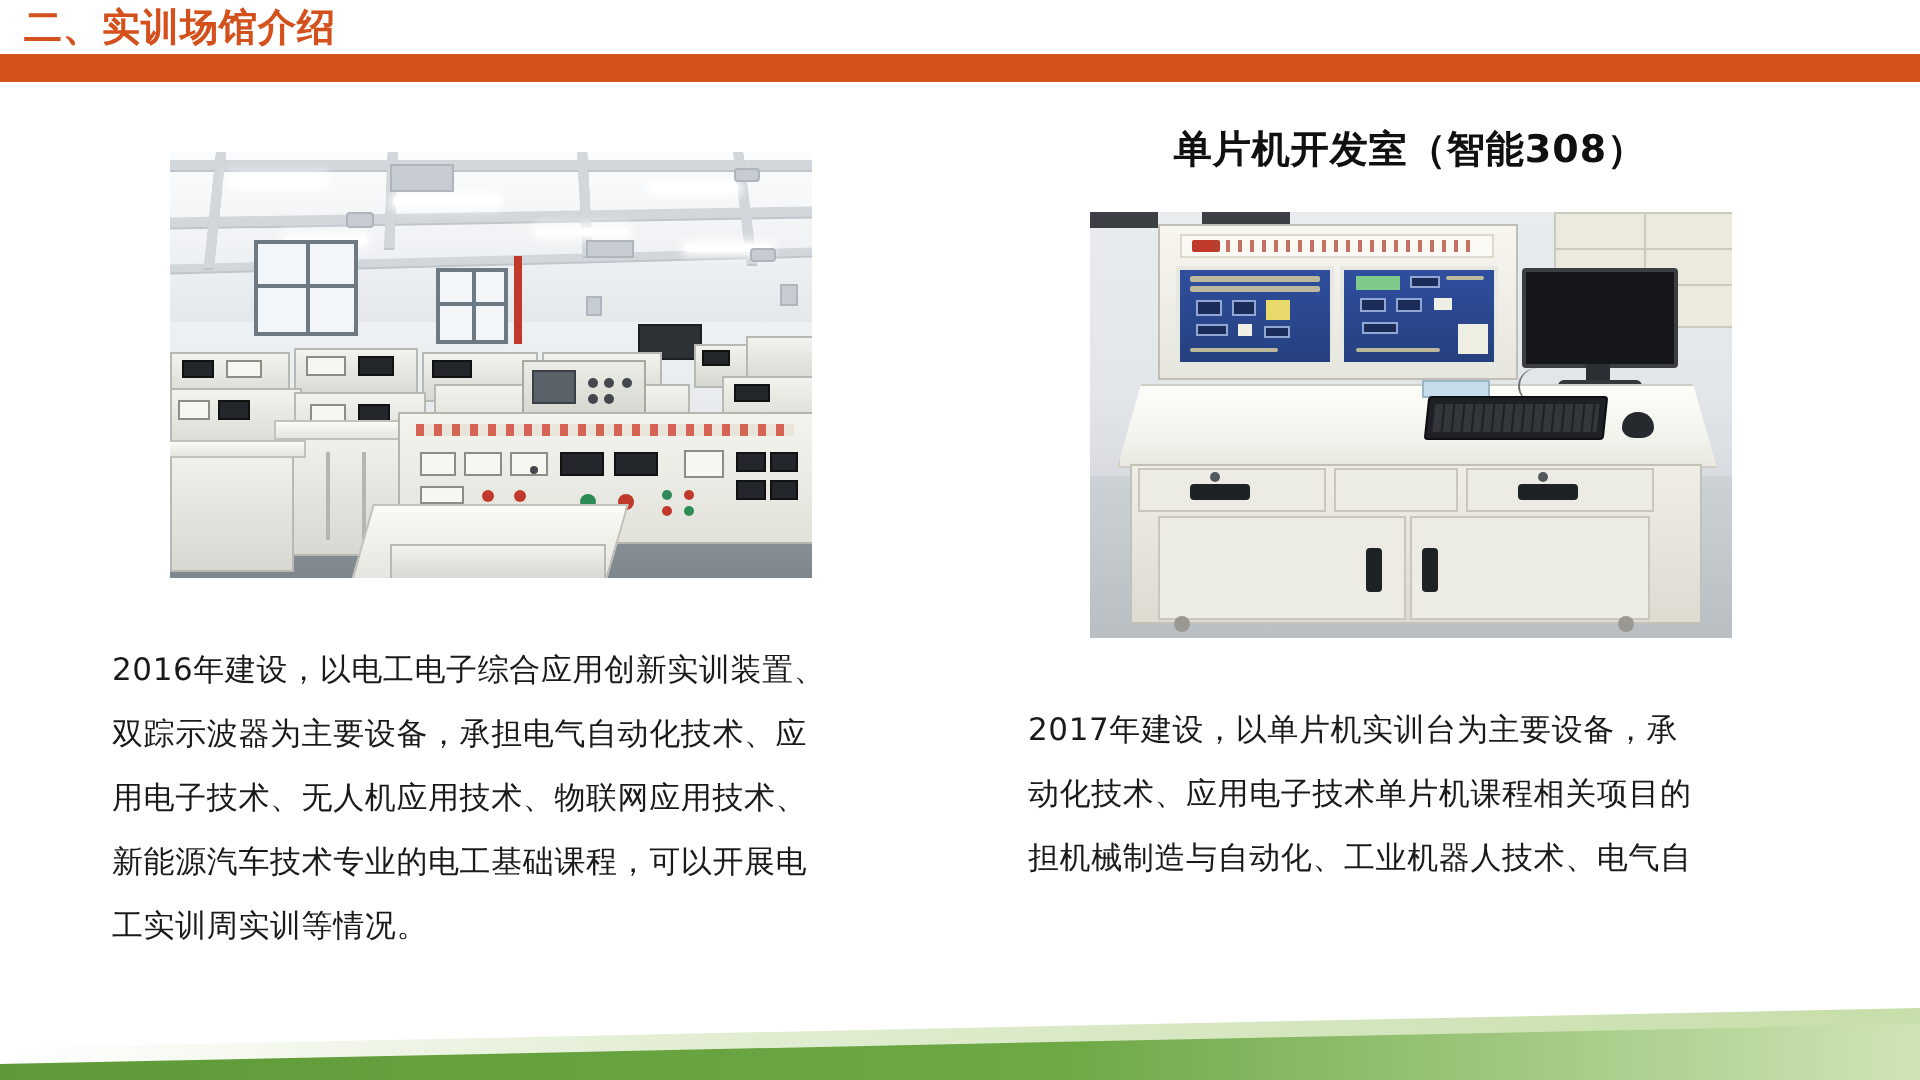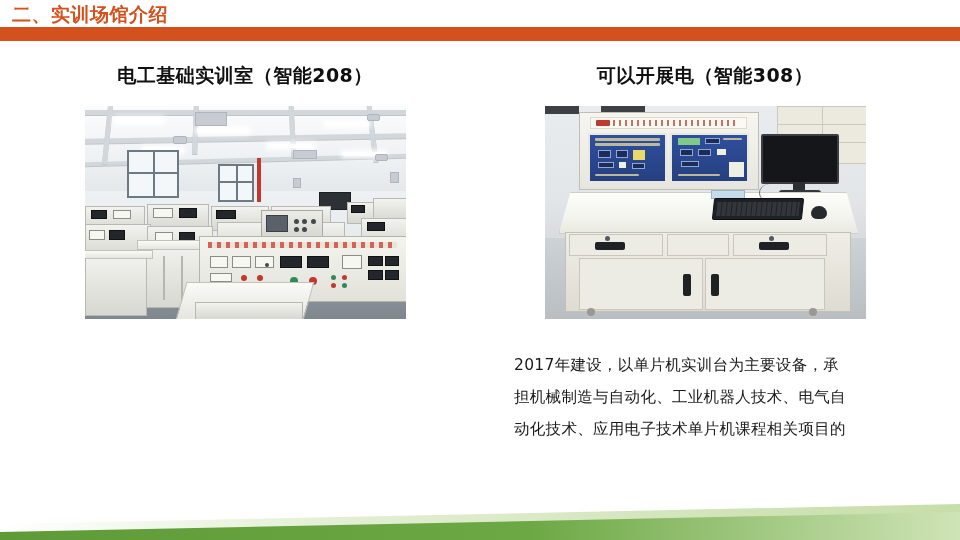--- a/index.html
+++ b/index.html
@@ -237,21 +237,20 @@
 </head>
 <body>
 
 <div id="header-band">
   <div id="header-title">二、实训场馆介绍</div>
   <div id="header-rule"></div>
 </div>
 
 <div class="column" id="column-left">
 
-  <div class="panel-title">电工基础实训室（智能208）</div>
 
   <div class="photo">
     <div class="lab-ceiling"></div>
 
     <div class="beam" style="left:0;top:4px;width:100%;height:5px;"></div>
     <div class="beam" style="left:0;top:30px;width:100%;height:5px;transform:rotate(-1deg);"></div>
     <div class="beam" style="left:0;top:52px;width:100%;height:4px;transform:rotate(-1.5deg);"></div>
     <div class="beam" style="left:20px;top:0;width:5px;height:58px;transform:skewX(-6deg);"></div>
     <div class="beam" style="left:108px;top:0;width:5px;height:48px;transform:skewX(-2deg);"></div>
     <div class="beam" style="left:205px;top:0;width:5px;height:52px;transform:skewX(3deg);"></div>
@@ -345,25 +344,32 @@
       <div class="knobred" style="left:69%;top:60%;width:5px;height:5px;"></div>
       <div class="knobred" style="left:64%;top:72%;width:5px;height:5px;"></div>
       <div class="knobgreen" style="left:69%;top:72%;width:5px;height:5px;"></div>
       <div class="knobdark" style="left:32%;top:40%;width:4px;height:4px;"></div>
     </div>
 
     <div class="bench-top" style="left:96px;top:176px;width:128px;height:38px;transform:skewX(-16deg);"></div>
     <div class="bench" style="left:110px;top:196px;width:108px;height:18px;"></div>
   </div>
 
+  <div class="body-text">
+    <p>2016年建设，以电工电子综合应用创新实训装置、</p>
+    <p>双踪示波器为主要设备，承担电气自动化技术、应</p>
+    <p>用电子技术、无人机应用技术、物联网应用技术、</p>
+    <p>新能源汽车技术专业的电工基础课程，可以开展电</p>
+    <p>工实训周实训等情况。</p>
+  </div>
 </div>
 
 <div class="column" id="column-right">
 
-  <div class="panel-title">可以开展电（智能308）</div>
+  <div class="panel-title">单片机开发室（智能308）</div>
 
   <div class="photo">
     <div class="mcu-wall"></div>
     <div class="mcu-floor"></div>
 
     <div class="shelf" style="left:232px;top:0;width:90px;height:58px;"></div>
     <div class="shelf-line" style="left:232px;top:18px;width:90px;height:1px;"></div>
     <div class="shelf-line" style="left:232px;top:36px;width:90px;height:1px;"></div>
     <div class="shelf-line" style="left:277px;top:0;width:1px;height:58px;"></div>
     <div class="cabinet-bg" style="left:0;top:0;width:34px;height:8px;background:#3c3f43;border:0;"></div>
@@ -426,22 +432,22 @@
     <div class="drawer" style="left:34px;top:152px;width:124px;height:52px;"></div>
     <div class="drawer" style="left:160px;top:152px;width:120px;height:52px;"></div>
     <div class="handle" style="left:138px;top:168px;width:8px;height:22px;"></div>
     <div class="handle" style="left:166px;top:168px;width:8px;height:22px;"></div>
     <div class="caster" style="left:42px;top:202px;width:8px;height:8px;"></div>
     <div class="caster" style="left:264px;top:202px;width:8px;height:8px;"></div>
   </div>
 
   <div class="body-text">
     <p>2017年建设，以单片机实训台为主要设备，承</p>
+    <p>动化技术、应用电子技术单片机课程相关项目的</p>
     <p>担机械制造与自动化、工业机器人技术、电气自</p>
-    <p>动化技术、应用电子技术单片机课程相关项目的</p>
   </div>
 </div>
 
 <div id="footer-swoosh">
   <svg width="960" height="58" viewBox="0 0 960 58" preserveAspectRatio="none">
     <defs>
       <linearGradient id="gradLight" x1="0" y1="0" x2="1" y2="0">
         <stop offset="0" stop-color="#ffffff"></stop>
         <stop offset="0.35" stop-color="#E3EED4"></stop>
         <stop offset="1" stop-color="#C6DEA9"></stop>

